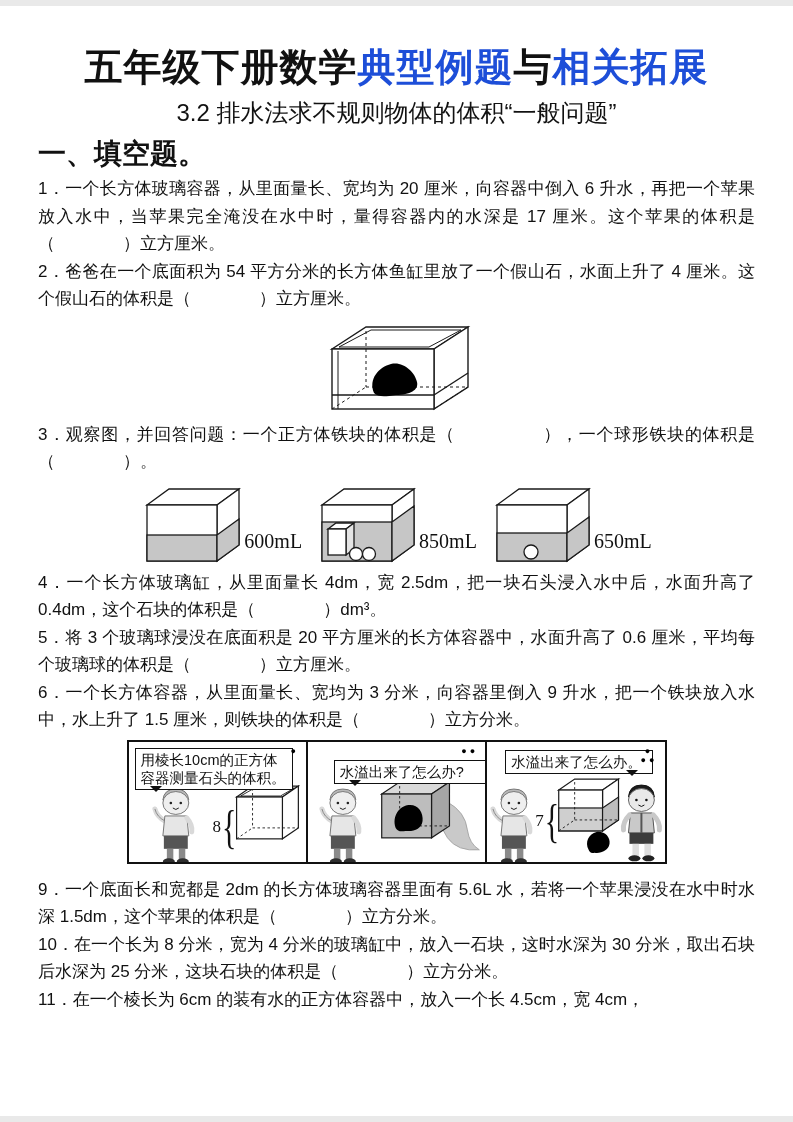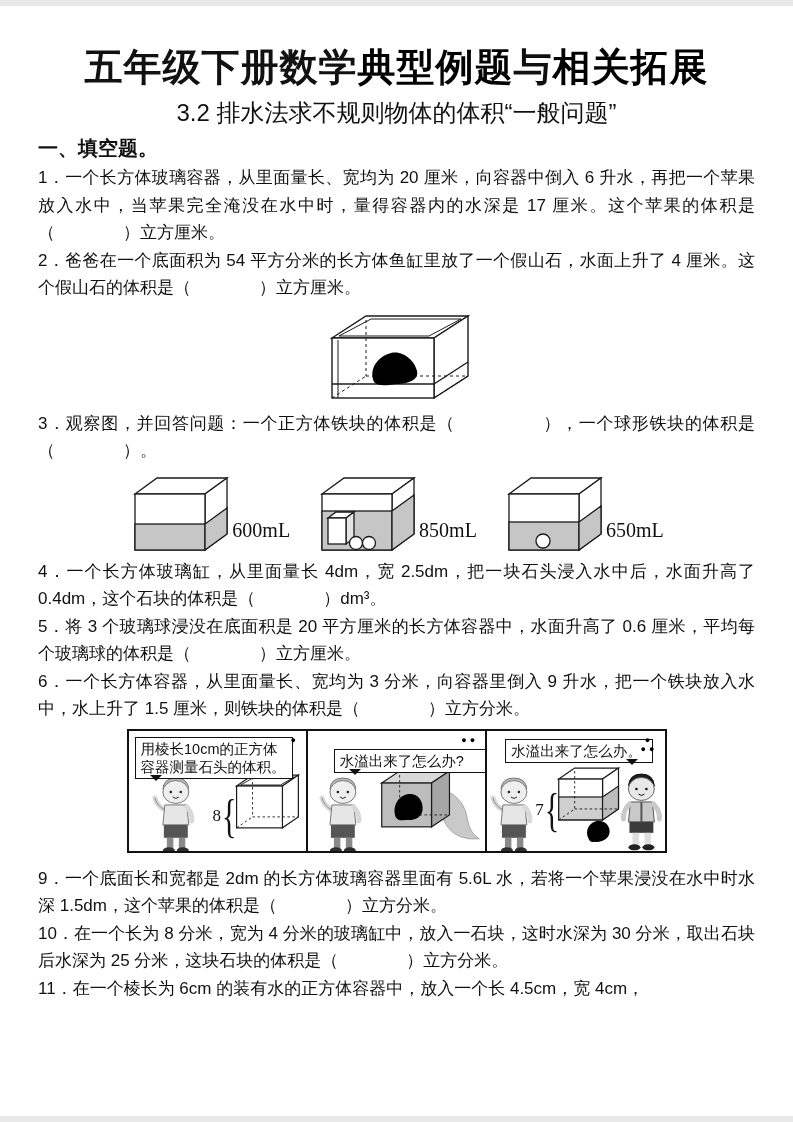--- a/index.html
+++ b/index.html
@@ -17,43 +17,43 @@
   .edge-bar { position:absolute; left:0; width:100%; height:6px; background:#e9e9e9; }
   .edge-top { top:0; } .edge-bottom { bottom:0; }
 
   h1.title {
     margin: 8px 0 2px 0;
     text-align: center;
     font-size: 38px;
     font-weight: 700;
     letter-spacing: 1px;
   }
-  h1.title .red { color: #000000; }
+  h1.title .red { color: #1d4ed8; }
   h2.subtitle {
     margin: 4px 0 6px 0;
     text-align: center;
     font-size: 24px;
     font-weight: 400;
   }
   .section {
-    font-size: 20px;
+    font-size: 28px;
     margin: 2px 0 2px 0;
     font-weight: 600;
   }
   p.q {
     margin: 0;
     font-size: 17px;
     line-height: 27.5px;
     text-align: justify;
   }
 
   
   .fig { display:flex; justify-content:center; align-items:flex-end; }
   .fig-fishtank { height: 102px; margin: 2px 0 4px 0; }
-  .fig-beakers { height: 86px; margin: 3px 0 4px 0; gap: 26px; }
+  .fig-beakers { height: 86px; margin: 3px 0 4px 0; gap: 14px; }
   .beaker { display:flex; align-items:flex-end; }
   .beaker-label {
     font-family: "Liberation Serif", serif;
     font-size: 20px;
     margin: 0 0 12px 1px;
   }
 
   
   .comic {
     width: 540px; height: 124px;

